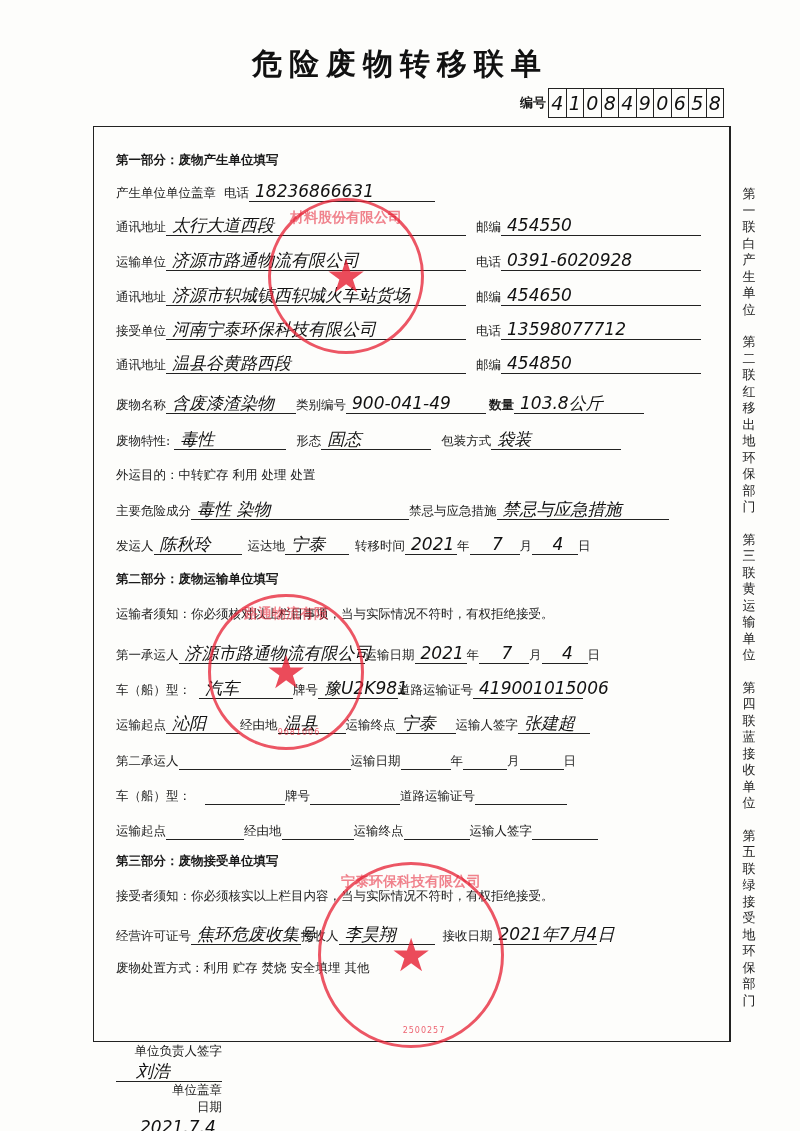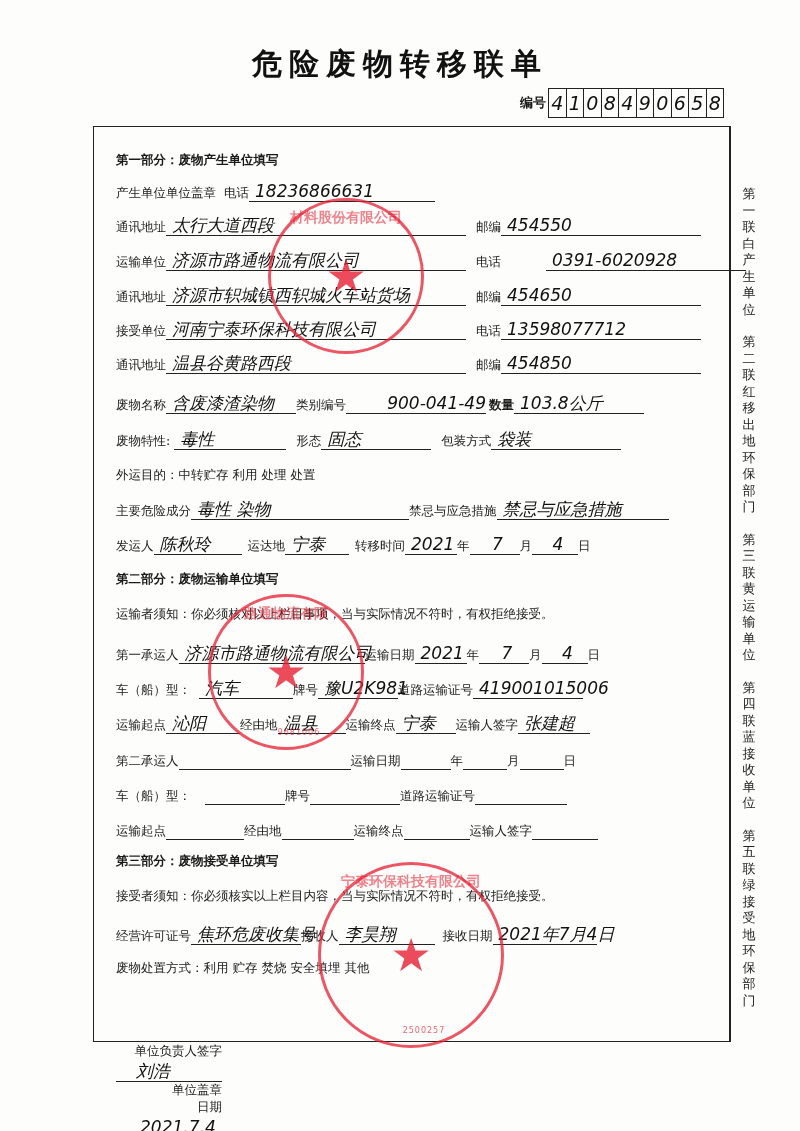--- a/index.html
+++ b/index.html
@@ -67,21 +67,21 @@
   <span class="lbl">通讯地址</span>
   <span class="fld" style="width:300px;">太行大道西段</span>
   <span class="lbl" style="margin-left:10px;">邮编</span>
   <span class="fld" style="width:200px;">454550</span>
 </div>
 
 <div class="row" style="top:249px;">
   <span class="lbl">运输单位</span>
   <span class="fld" style="width:300px;">济源市路通物流有限公司</span>
   <span class="lbl" style="margin-left:10px;">电话</span>
-  <span class="fld" style="width:200px;margin-left:45px;">0391-6020928</span>
+  <span class="fld" style="width:200px;">0391-6020928</span>
 </div>
 
 <div class="row" style="top:284px;">
   <span class="lbl">通讯地址</span>
   <span class="fld" style="width:300px;">济源市轵城镇西轵城火车站货场</span>
   <span class="lbl" style="margin-left:10px;">邮编</span>
   <span class="fld" style="width:200px;">454650</span>
 </div>
 
 <div class="row" style="top:318px;">
@@ -95,21 +95,21 @@
   <span class="lbl">通讯地址</span>
   <span class="fld" style="width:300px;">温县谷黄路西段</span>
   <span class="lbl" style="margin-left:10px;">邮编</span>
   <span class="fld" style="width:200px;">454850</span>
 </div>
 
 <div class="row" style="top:392px;">
   <span class="lbl">废物名称</span>
   <span class="fld" style="width:130px;">含废漆渣染物</span>
   <span class="lbl">类别编号</span>
-  <span class="fld" style="width:140px;text-align:right;">900-041-49</span>
+  <span class="fld" style="width:140px;">900-041-49</span>
   <span class="lbl" style="margin-left:3px;font-weight:bold;">数量</span>
   <span class="fld" style="width:130px;">103.8公斤</span>
 </div>
 
 <div class="row" style="top:428px;">
   <span class="lbl">废物特性:</span>
   <span class="fld" style="width:112px;margin-left:4px;">毒性</span>
   <span class="lbl" style="margin-left:10px;">形态</span>
   <span class="fld" style="width:110px;">固态</span>
   <span class="lbl" style="margin-left:10px;">包装方式</span>

